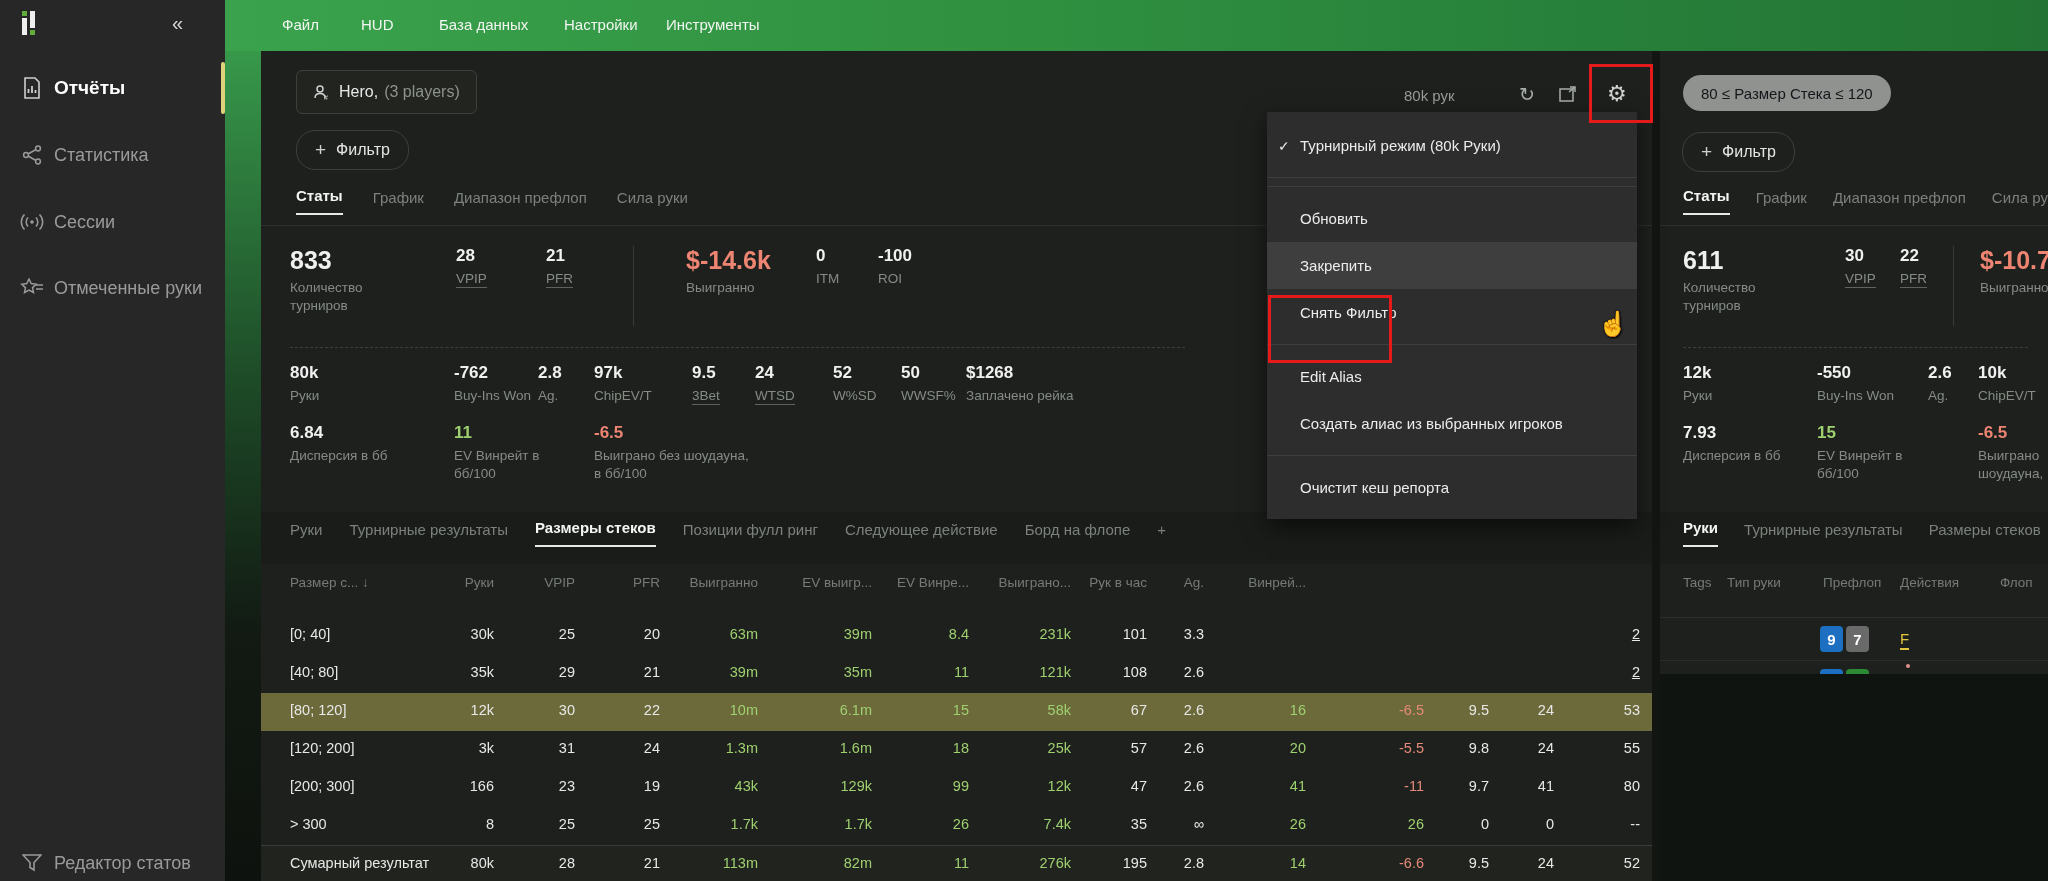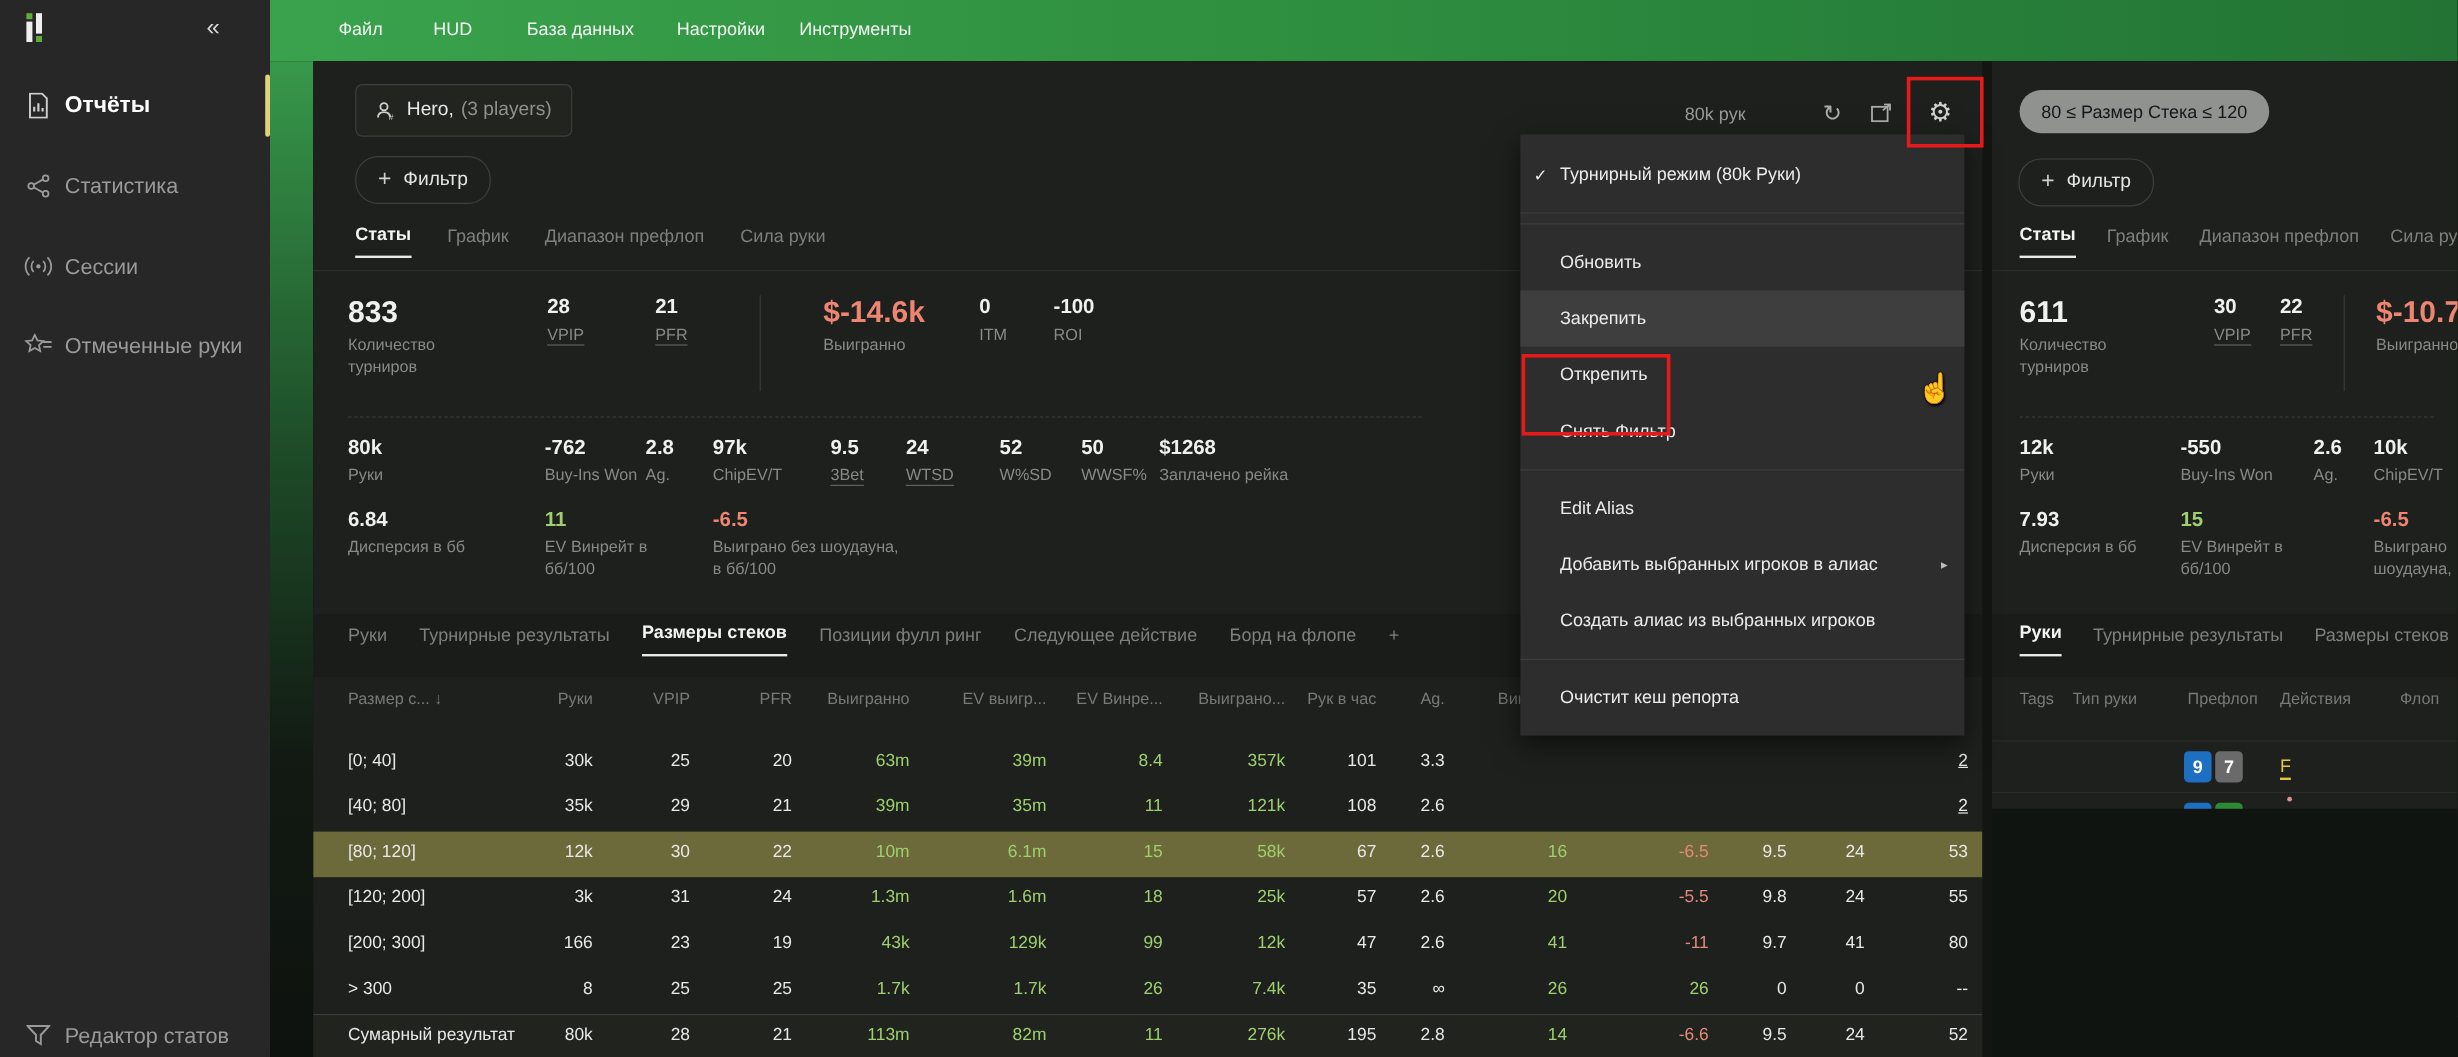--- a/index.html
+++ b/index.html
@@ -306,21 +306,21 @@
     </div>
   <div id="table-rows">
       <div class="trow" style="top: 566px; text-align: center;">
         <span class="cell lbl">[0; 40]</span>
         <span class="cell" style="right: 1158px;">30k</span>
         <span class="cell" style="right: 1077px;">25</span>
         <span class="cell" style="right: 992px;">20</span>
         <span class="cell g" style="right: 894px;">63m</span>
         <span class="cell g" style="right: 780px;">39m</span>
         <span class="cell g" style="right: 683px;">8.4</span>
-        <span class="cell g" style="right: 581px;">357k</span>
+        <span class="cell g" style="right: 581px;">231k</span>
         <span class="cell" style="right: 505px;">101</span>
         <span class="cell" style="right: 448px;">3.3</span>
         <span class="cell wu" style="right: 12px;">2</span>
       </div>
       <div class="trow" style="top: 604px;">
         <span class="cell lbl">[40; 80]</span>
         <span class="cell" style="right: 1158px;">35k</span>
         <span class="cell" style="right: 1077px;">29</span>
         <span class="cell" style="right: 992px;">21</span>
         <span class="cell g" style="right: 894px;">39m</span>
@@ -558,34 +558,27 @@
     </div>
     <div class="msep"></div>
     <div class="msep"></div>
     <div class="mi">
       <span>Обновить</span>
     </div>
     <div class="mi hover">
       <span>Закрепить</span>
     </div>
     <div class="mi">
-      <span>Открепить</span>
-    </div>
-    <div class="mi">
       <span>Снять Фильтр</span>
     </div>
     <div class="msep"></div>
     <div class="mi">
       <span>Edit Alias</span>
     </div>
     <div class="mi">
-      <span>Добавить выбранных игроков в алиас</span>
-      <span class="sub">▸</span>
-    </div>
-    <div class="mi">
       <span>Создать алиас из выбранных игроков</span>
     </div>
     <div class="msep"></div>
     <div class="mi">
       <span>Очистит кеш репорта</span>
     </div>
   </div>
 
 <div class="redbox" style="left:1589px;top:64px;width:58px;height:53px;"></div>
 <div class="redbox" style="left:1268px;top:295px;width:118px;height:62px;"></div>

